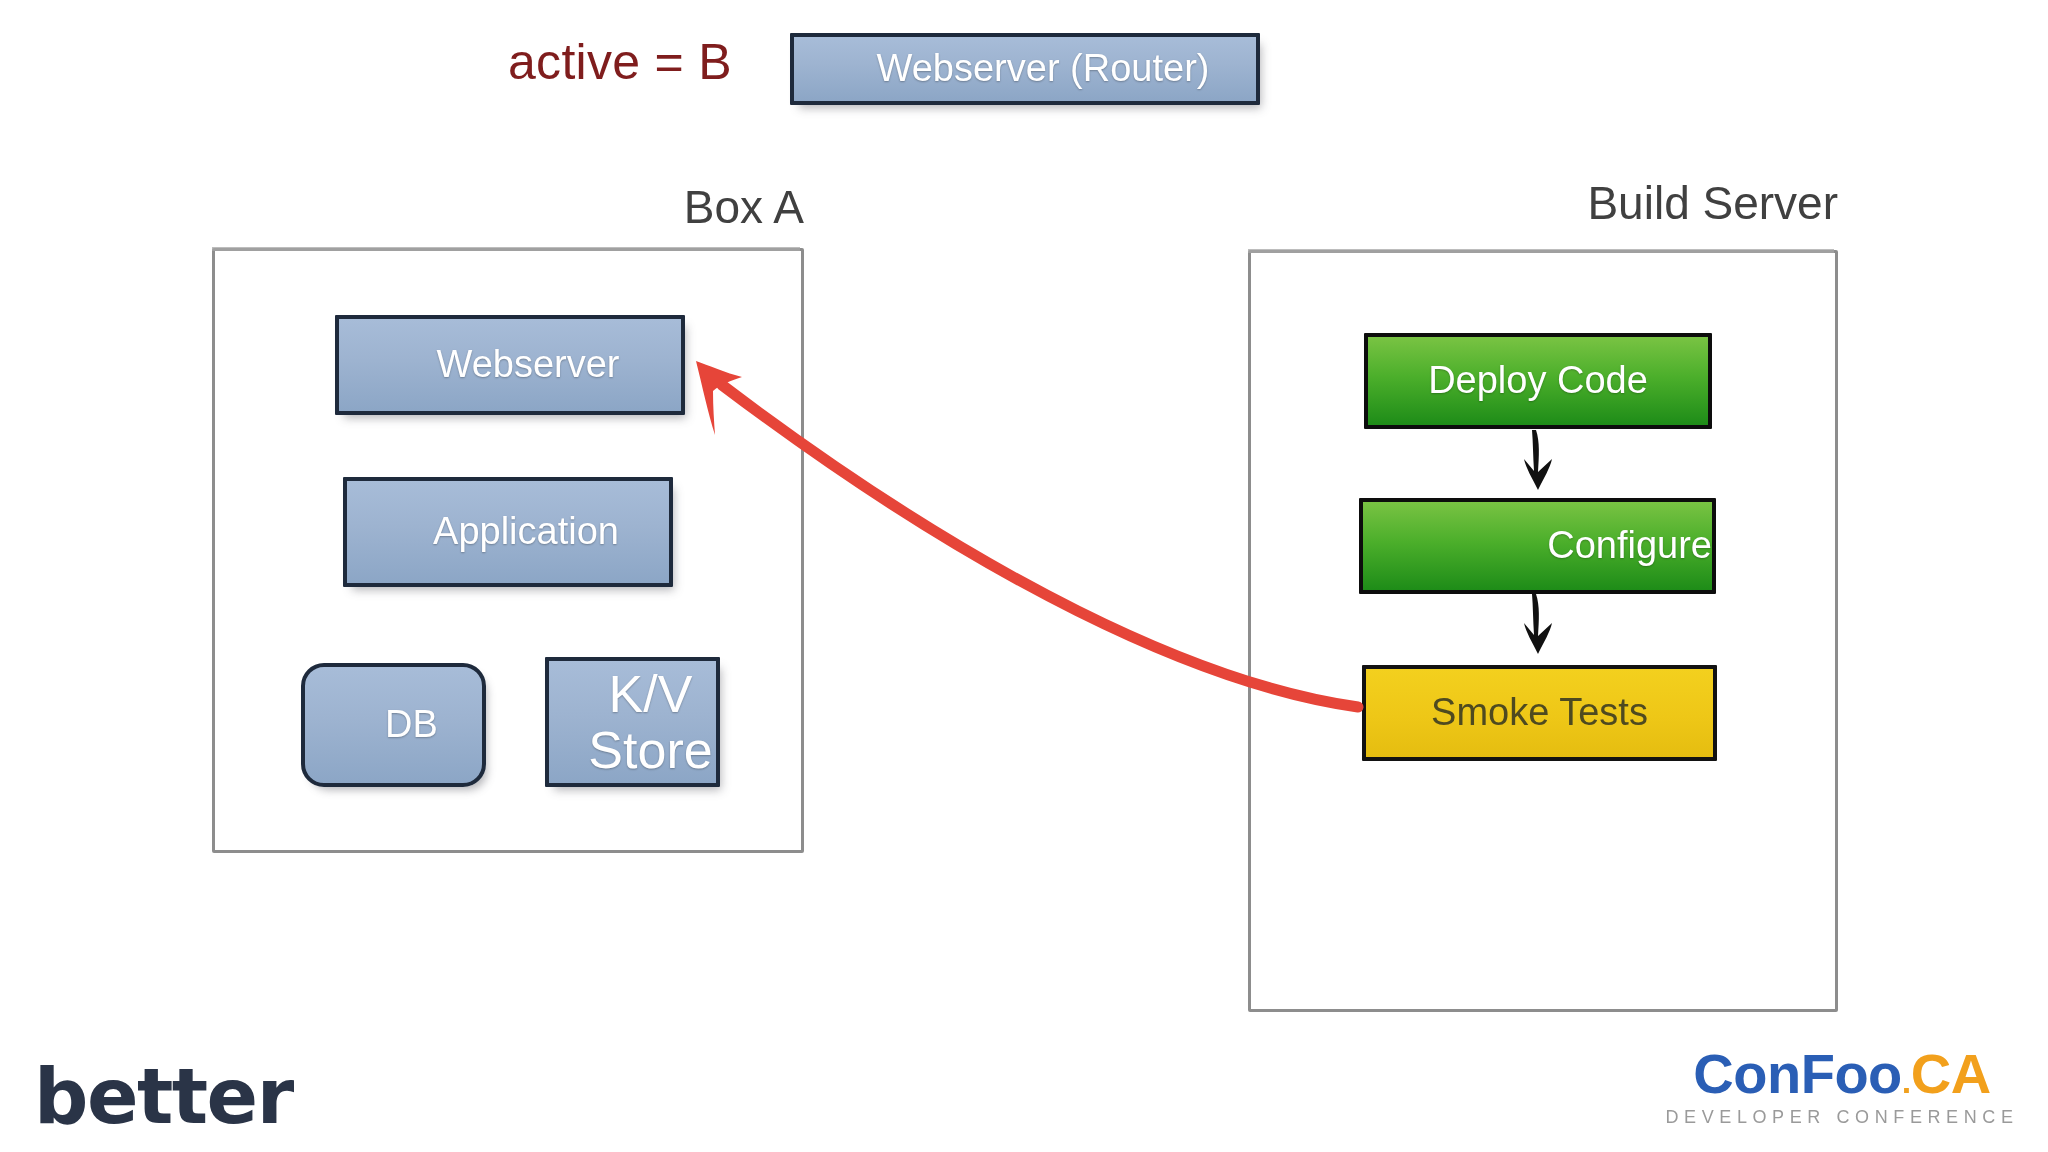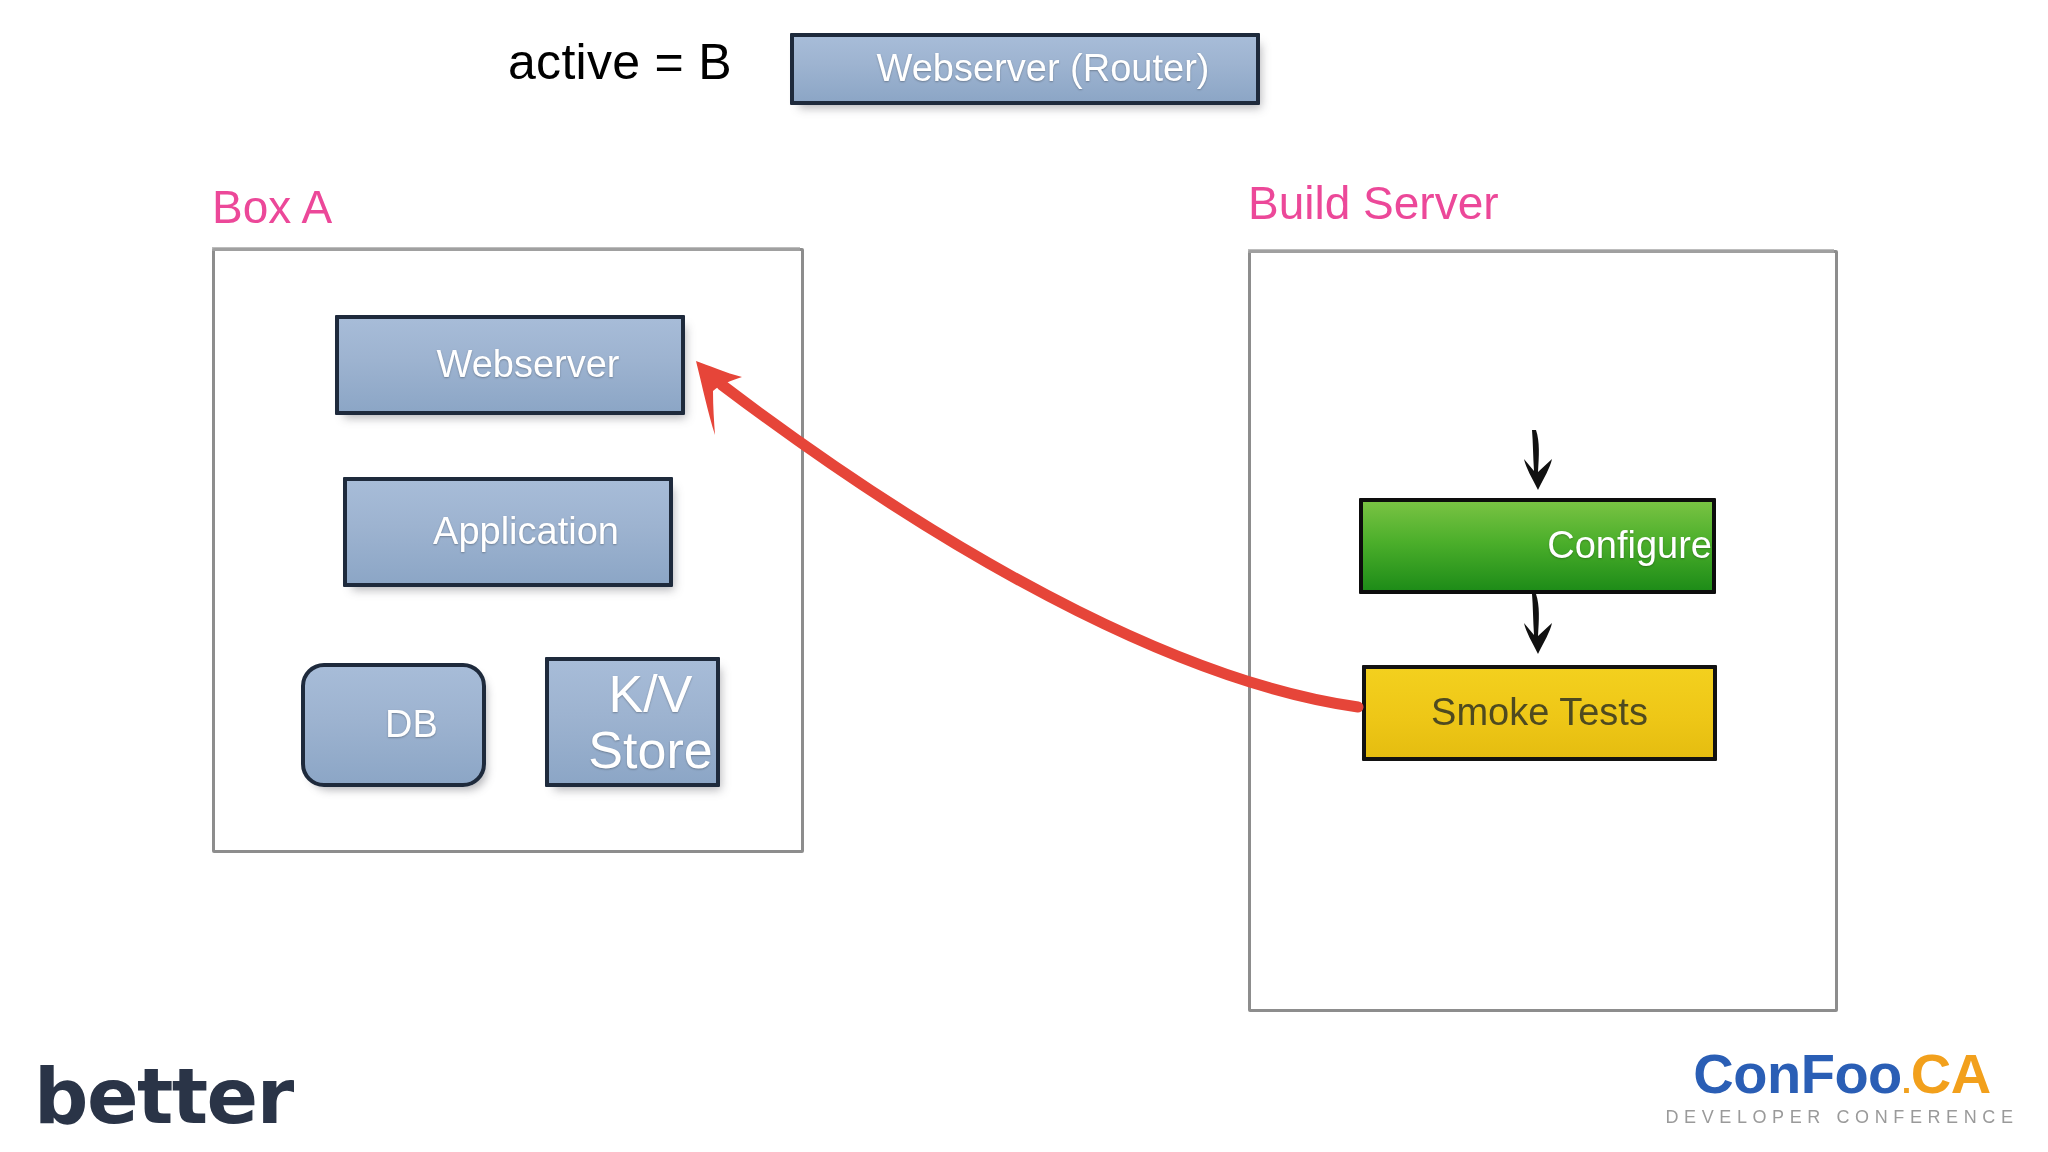--- a/index.html
+++ b/index.html
@@ -22,32 +22,32 @@
     inset: 0;
     background: #ffffff;
   }
 
   
   .active-label {
     position: absolute;
     left: 508px;
     top: 33px;
     font-size: 50px;
-    color: #000000;
+    color: #7f1d1d;
     letter-spacing: 0.3px;
     white-space: nowrap;
   }
 
   
   .group-title {
     position: absolute;
     font-size: 46px;
-    color: #ec4899;
-    white-space: nowrap;
-    text-align: left;
+    color: #404040;
+    white-space: nowrap;
+    text-align: right;
   }
   #title-box-a   { left: 212px;  top: 180px; width: 592px; }
   #title-build   { left: 1248px; top: 176px; width: 590px; }
 
   
   .frame {
     position: absolute;
     border: 3px solid #8d8d8d;
     border-radius: 2px;
     box-sizing: border-box;
@@ -201,20 +201,23 @@
     <span class="node-label">
       <span>K/V</span><br>
       <span>Store</span>
     </span>
   </div>
 
   <div class="group-title" id="title-build">Build Server</div>
 
   <div class="frame" id="frame-build"></div>
 
+  <div class="node green" id="node-deploy">
+    <span class="node-label">Deploy Code</span>
+  </div>
 
   <svg class="flow-arrow" id="arrow-deploy-configure" viewBox="0 0 70 80">
     <path d="M33 2 C37 14, 36 28, 35 44 L49 31 C47 40, 41 50, 35 62 C29 50, 23 40, 21 31 L31 43 C30 28, 30 14, 29 2 Z" fill="#111111"></path>
   </svg>
 
   <div class="node green" id="node-configure">
     <span class="node-label">Configure</span>
   </div>
 
   <svg class="flow-arrow" id="arrow-configure-smoke" viewBox="0 0 70 80">

